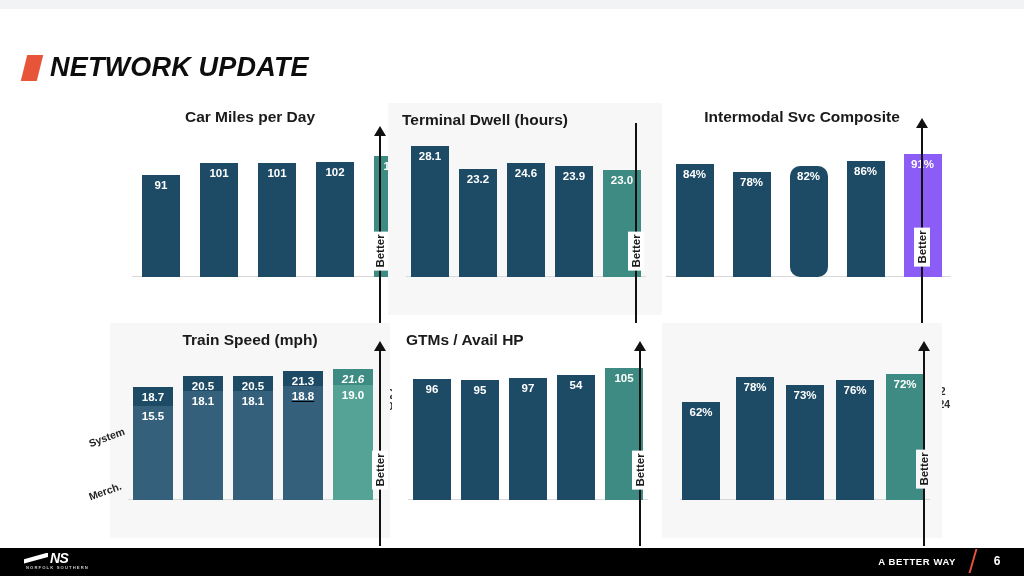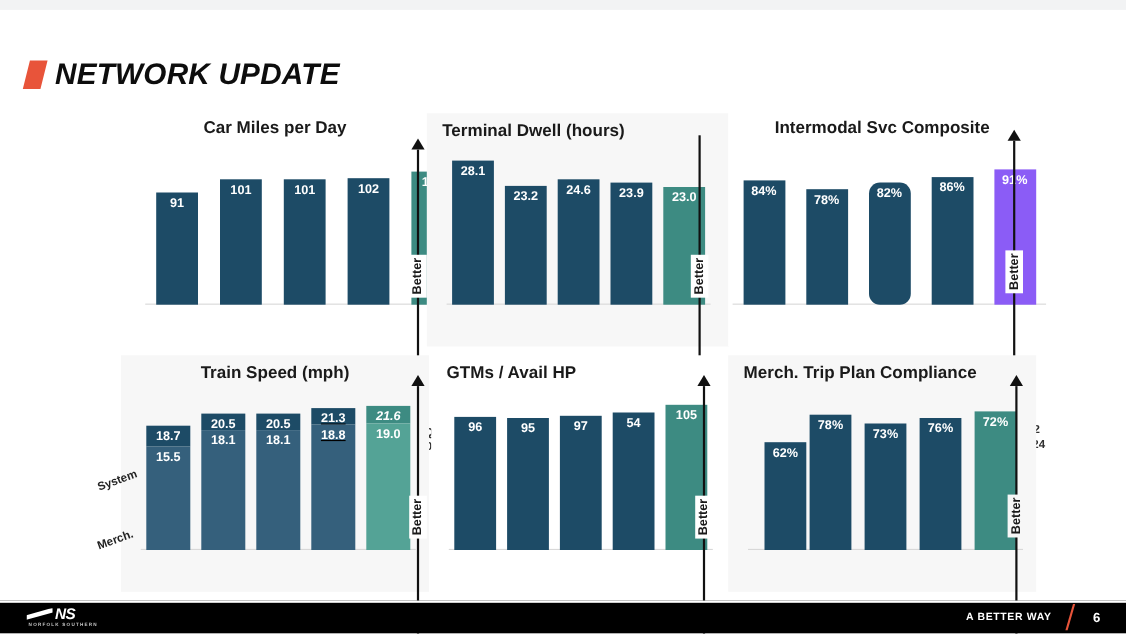--- a/index.html
+++ b/index.html
@@ -404,24 +404,23 @@
           </div>
         </div>
       </div>
       <div class="better" style="left: 236px; top: 18px; height: 258px;">
         <div class="arrow-head-up"></div>
         <div class="arrow-shaft"></div>
         <div class="better-word">Better</div>
       </div>
     </div>
     <div class="panel" style="left: 662px; top: 323px; width: 280px; height: 215px;">
-      <div class="chart-title left">Merch. Trip Plan Compliance</div>
       <div class="plot" style="left: 18px; top: 38px; width: 250px; height: 139px;">
         <div class="axis-line" style="bottom: 0px;"></div>
-        <div class="bar-col" style="left: 15px; width: 38px;">
+        <div class="bar-col" style="left: 2px; width: 38px;">
           <div class="bar" style="height: 97.9318px; background: rgb(29, 75, 102);">
             <div class="bar-label">62%</div>
           </div>
         </div>
         <div class="bar-col" style="left: 56px; width: 38px;">
           <div class="bar" style="height: 123.205px; background: rgb(29, 75, 102);">
             <div class="bar-label">78%</div>
           </div>
         </div>
         <div class="bar-col" style="left: 106px; width: 38px;">

